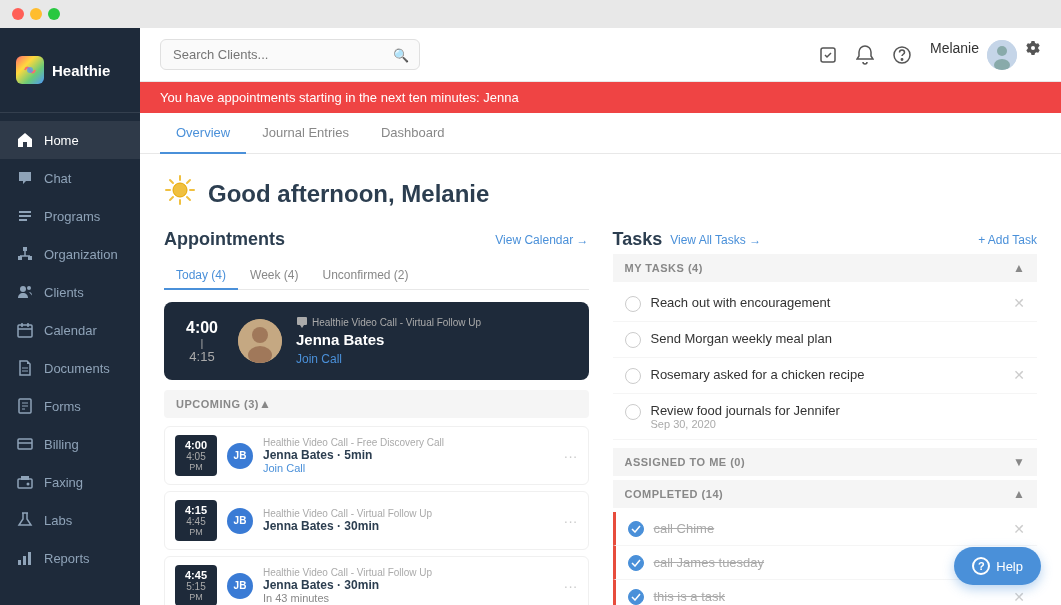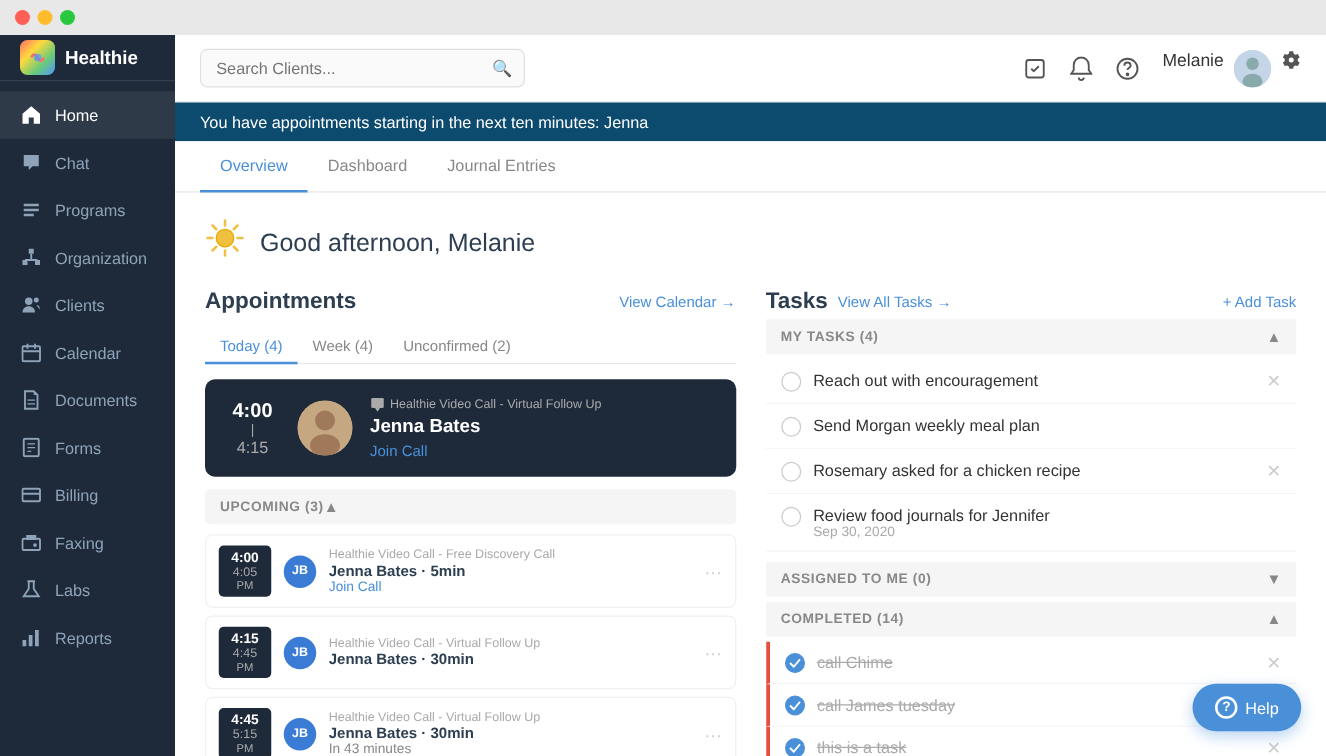--- a/index.html
+++ b/index.html
@@ -10,21 +10,21 @@
     .traffic-light { width: 12px; height: 12px; border-radius: 50%; }
     .tl-red { background: #ff5f57; }
     .tl-yellow { background: #ffbd2e; }
     .tl-green { background: #28c840; }
 
     
     .app { display: flex; flex: 1; overflow: hidden; }
 
     
     .sidebar { width: 140px; background: #1e2a3a; display: flex; flex-direction: column; flex-shrink: 0; }
-    .sidebar-logo { padding: 4px 16px; display: flex; align-items: center; gap: 8px; border-bottom: 1px solid rgba(255,255,255,0.1); }
+    .sidebar-logo { padding: 28px 16px; display: flex; align-items: center; gap: 8px; border-bottom: 1px solid rgba(255,255,255,0.1); }
     .logo-icon { width: 28px; height: 28px; background: linear-gradient(135deg, #ff6b6b, #ffd93d, #6bcb77, #4d96ff); border-radius: 6px; display: flex; align-items: center; justify-content: center; font-size: 14px; }
     .logo-text { color: white; font-size: 15px; font-weight: 600; }
     .sidebar-nav { flex: 1; padding: 8px 0; }
     .nav-item { display: flex; align-items: center; gap: 10px; padding: 10px 16px; color: #8fa3b8; cursor: pointer; font-size: 13px; transition: background 0.15s; }
     .nav-item.active { color: white; background: rgba(255,255,255,0.08); }
     .nav-icon { width: 18px; height: 18px; display: flex; align-items: center; justify-content: center; font-size: 14px; flex-shrink: 0; }
 
     
     .main { flex: 1; display: flex; flex-direction: column; overflow: hidden; }
 
@@ -34,34 +34,34 @@
     .search-input { width: 100%; padding: 7px 12px 7px 12px; border: 1px solid #e0e0e0; border-radius: 6px; font-size: 13px; color: #666; background: #fafafa; }
     .search-icon-wrap { position: absolute; right: 10px; top: 50%; transform: translateY(-50%); color: #aaa; font-size: 13px; }
     .topbar-spacer { flex: 1; }
     .topbar-icons { display: flex; align-items: center; gap: 18px; }
     .topbar-icon { color: #555; font-size: 18px; cursor: pointer; display: flex; align-items: center; }
     .topbar-user { display: flex; gap: 8px; cursor: pointer; }
     .avatar-circle { width: 30px; height: 30px; border-radius: 50%; background: #c5d5e8; display: flex; align-items: center; justify-content: center; font-size: 12px; color: #555; overflow: hidden; }
     .settings-icon { color: #555; font-size: 16px; cursor: pointer; }
 
     
-    .alert-banner { background: #0c4a6e; color: white; padding: 8px 20px; font-size: 13px; font-weight: 500; flex-shrink: 0; }
+    .alert-banner { background: #ef4444; color: white; padding: 8px 20px; font-size: 13px; font-weight: 500; flex-shrink: 0; }
 
     
     .content-area { flex: 1; overflow-y: auto; background: white; }
 
     
     .tabs { display: flex; gap: 0; padding: 0 20px; border-bottom: 1px solid #e8e8e8; background: white; }
     .tab { padding: 12px 16px; font-size: 13px; color: #888; cursor: pointer; border-bottom: 2px solid transparent; margin-bottom: -1px; }
     .tab.active { color: #4a90d9; border-bottom: 2px solid #4a90d9; font-weight: 500; }
 
     
     .dashboard { padding: 20px 24px; display: flex; flex-direction: column; gap: 16px; }
     .greeting-row { display: flex; align-items: center; gap: 12px; }
-    .greeting-text { font-size: 20px; font-weight: 400; color: #2c3e50; }
+    .greeting-text { font-size: 24px; font-weight: 700; color: #2c3e50; }
 
     
     .two-col { display: flex; gap: 24px; }
     .left-col { flex: 1; }
     .right-col { flex: 1; }
 
     
     .section-header { display: flex; align-items: center; justify-content: space-between; margin-bottom: 12px; }
     .section-title { font-size: 18px; font-weight: 600; color: #2c3e50; }
     .section-link { font-size: 12px; color: #4a90d9; cursor: pointer; text-decoration: none; }
@@ -318,22 +318,22 @@
         </div>
       </div>
     </div>
 
     <div class="alert-banner">
       <span>You have appointments starting in the next ten minutes: Jenna</span>
     </div>
 
     <div class="tabs">
       <div class="tab active">Overview</div>
+      <div class="tab">Journal Entries</div>
       <div class="tab">Dashboard</div>
-      <div class="tab">Journal Entries</div>
     </div>
 
     <div class="content-area">
       <div class="dashboard">
 
         <div class="greeting-row">
           <div style="font-size:30px;">
             <svg width="32" height="32" viewBox="0 0 32 32">
               <circle cx="16" cy="16" r="7" fill="#f0c040" stroke="#e8a800" stroke-width="1"></circle>
               <line x1="16" y1="2" x2="16" y2="6" stroke="#f0c040" stroke-width="2" stroke-linecap="round"></line>

